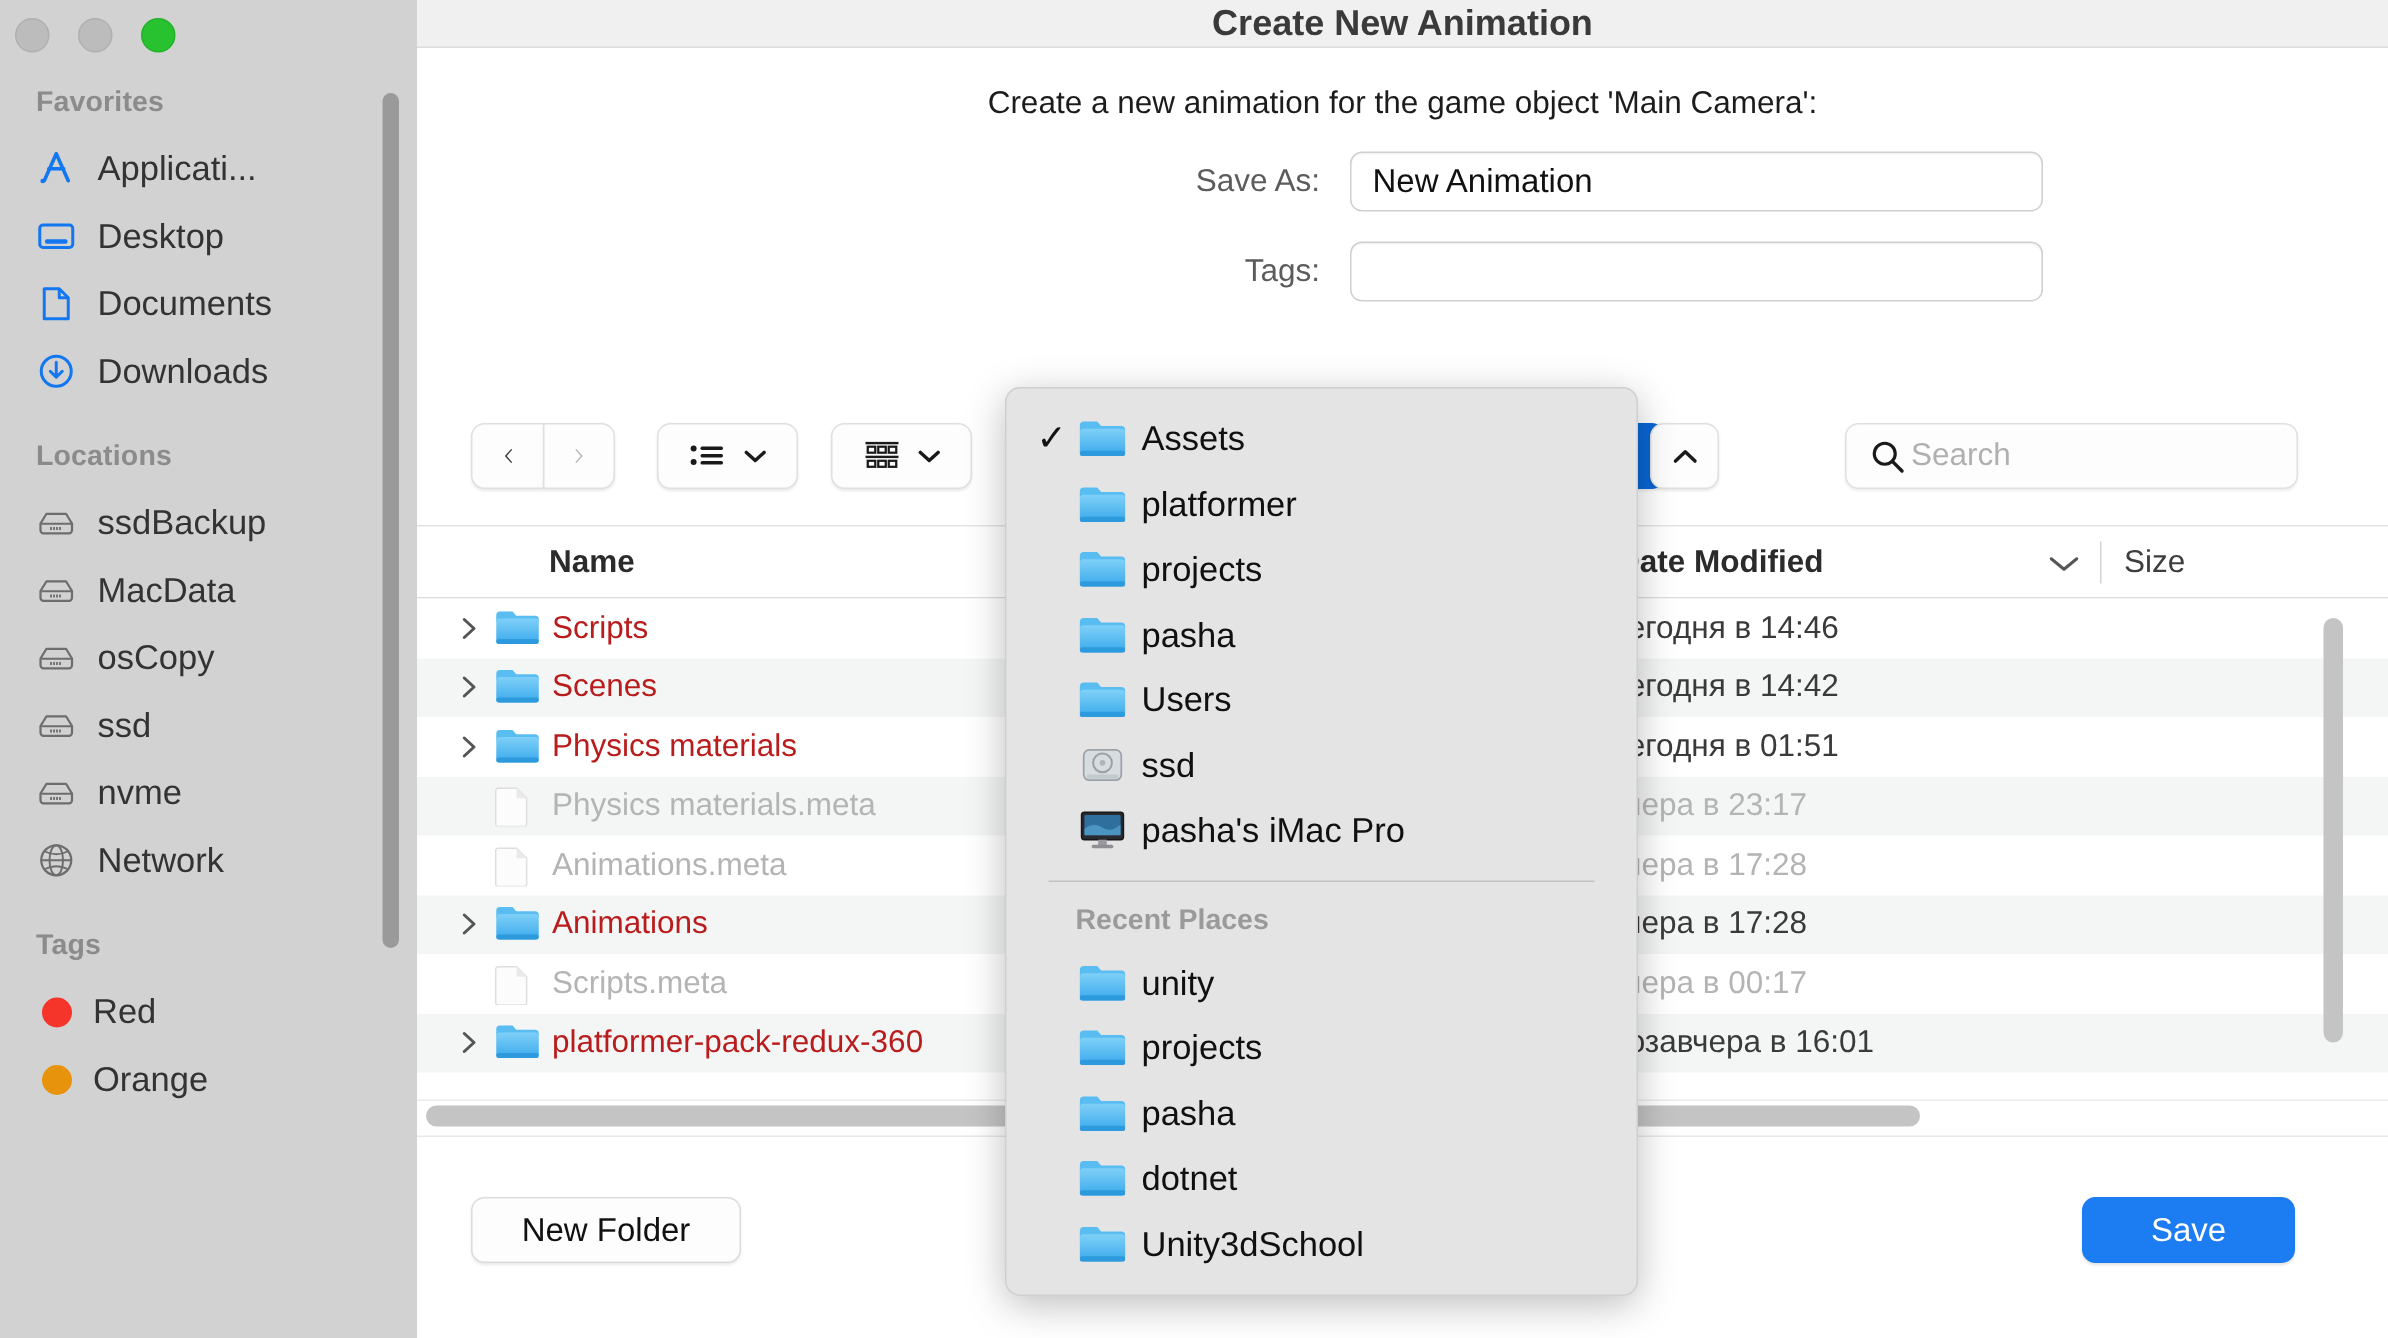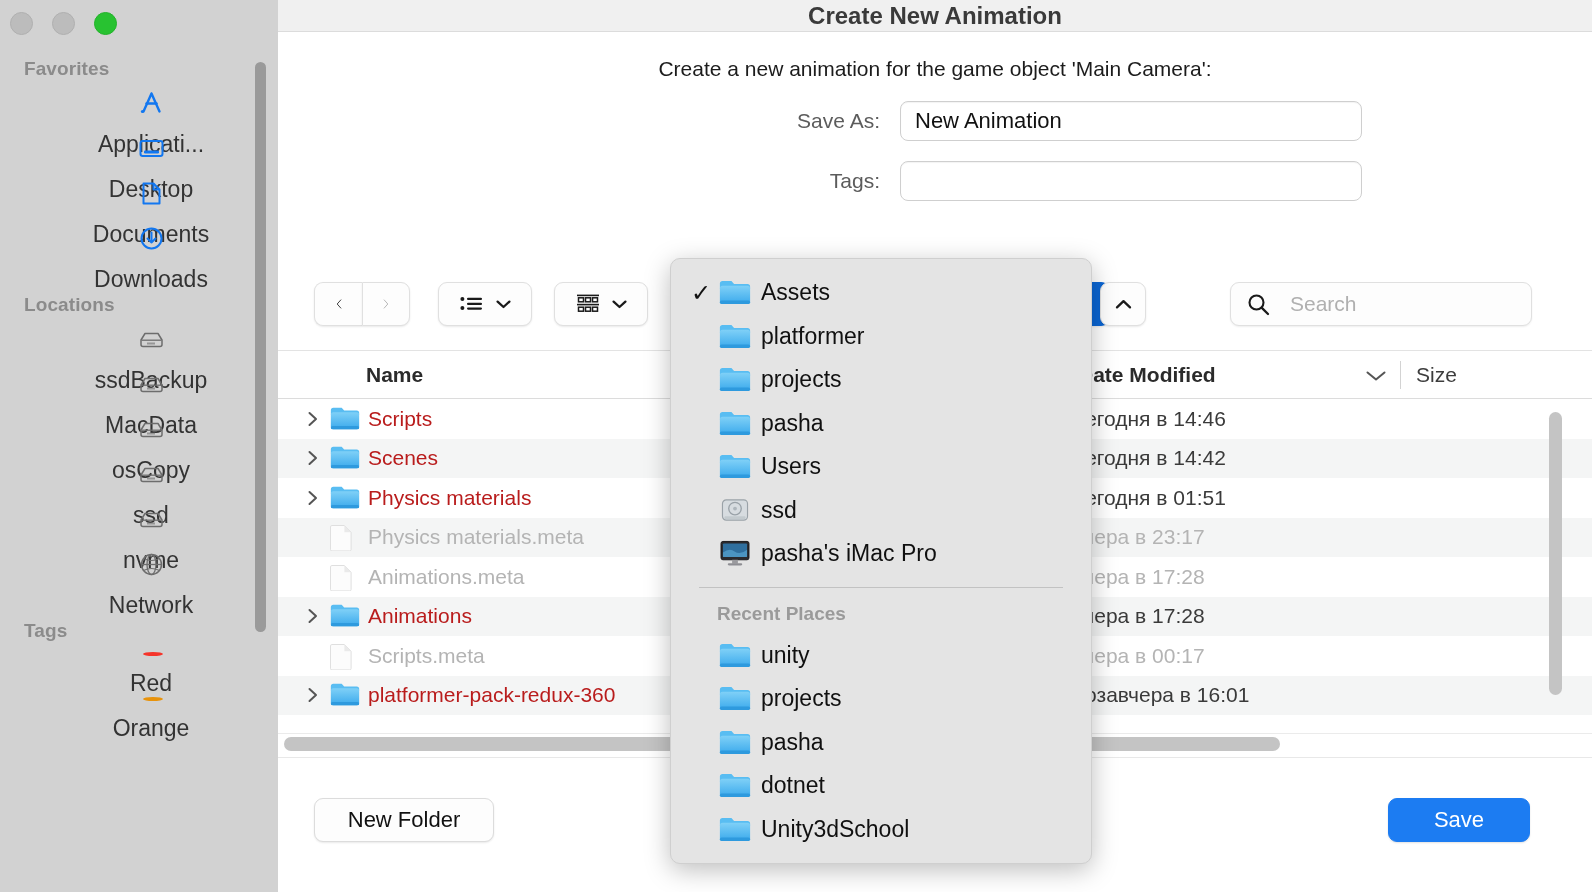--- a/index.html
+++ b/index.html
@@ -23,21 +23,21 @@
   .tl.grey { background: #bcbcbc; border: 1px solid #b0b0b0; }
   .tl.green { background: #28c231; border: 1px solid #23b32b; }
 
   #sidebar-scroll { position: absolute; left: 0; top: 58px; width: 278px; height: 834px; }
   .sb-head {
     font-size: 19px; font-weight: bold; color: #8b8b8b;
     padding-left: 24px; margin-bottom: 10px; letter-spacing: .1px;
   }
   .sb-item {
     display: flex; align-items: center; height: 45px;
-    padding-left: 24px; gap: 14px; flex-direction: column;
+    padding-left: 24px; gap: 14px;
   }
   .sb-item .label { font-size: 23px; color: #333333; white-space: nowrap; }
   .sb-ic { width: 27px; height: 27px; flex: 0 0 27px; display: block; }
   .dot { width: 20px; height: 20px; border-radius: 50%; margin-left: 4px; }
 
   #sb-scrollbar {
     position: absolute; left: 255px; top: 62px; width: 11px; height: 570px;
     background: #9a9a9a; border-radius: 6px;
   }
 
@@ -92,21 +92,21 @@
   .tbtn.blue { background: #0b66d4; border-color: #0b66d4; width: 46px; }
   .chev { width: 16px; height: 10px; }
   .gap { width: 28px; }
   .gap-sm { width: 22px; }
 
   #searchbox {
     position: absolute; left: 952px; top: 24px;
     width: 302px; height: 44px; border-radius: 9px;
     background: #fdfdfd; border: 1px solid #e0e0e0;
     box-shadow: 0 1px 2px rgba(0,0,0,.07);
-    display: flex; align-items: center; padding-left: 16px; gap: 20px;
+    display: flex; align-items: center; padding-left: 16px; gap: 4px;
   }
   #searchbox .ph { font-size: 21px; color: #b0b0b0; }
 
   
   #listhead {
     position: absolute; left: 0; top: 350px; width: 1314px; height: 49px;
     background: #ffffff; border-top: 1px solid #e3e3e3;
     border-bottom: 1px solid #dcdcdc;
   }
   .colhead { position: absolute; top: 0; height: 48px; display: flex; align-items: center;

